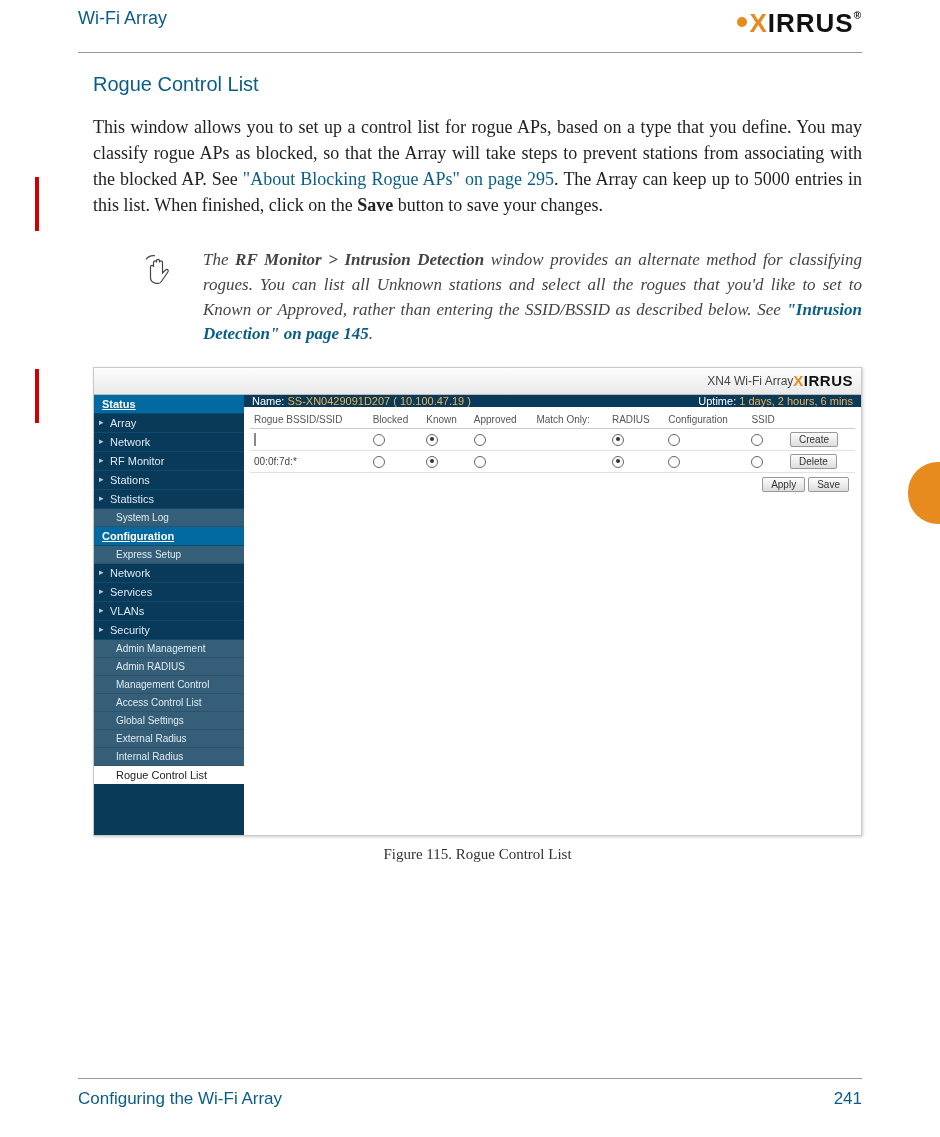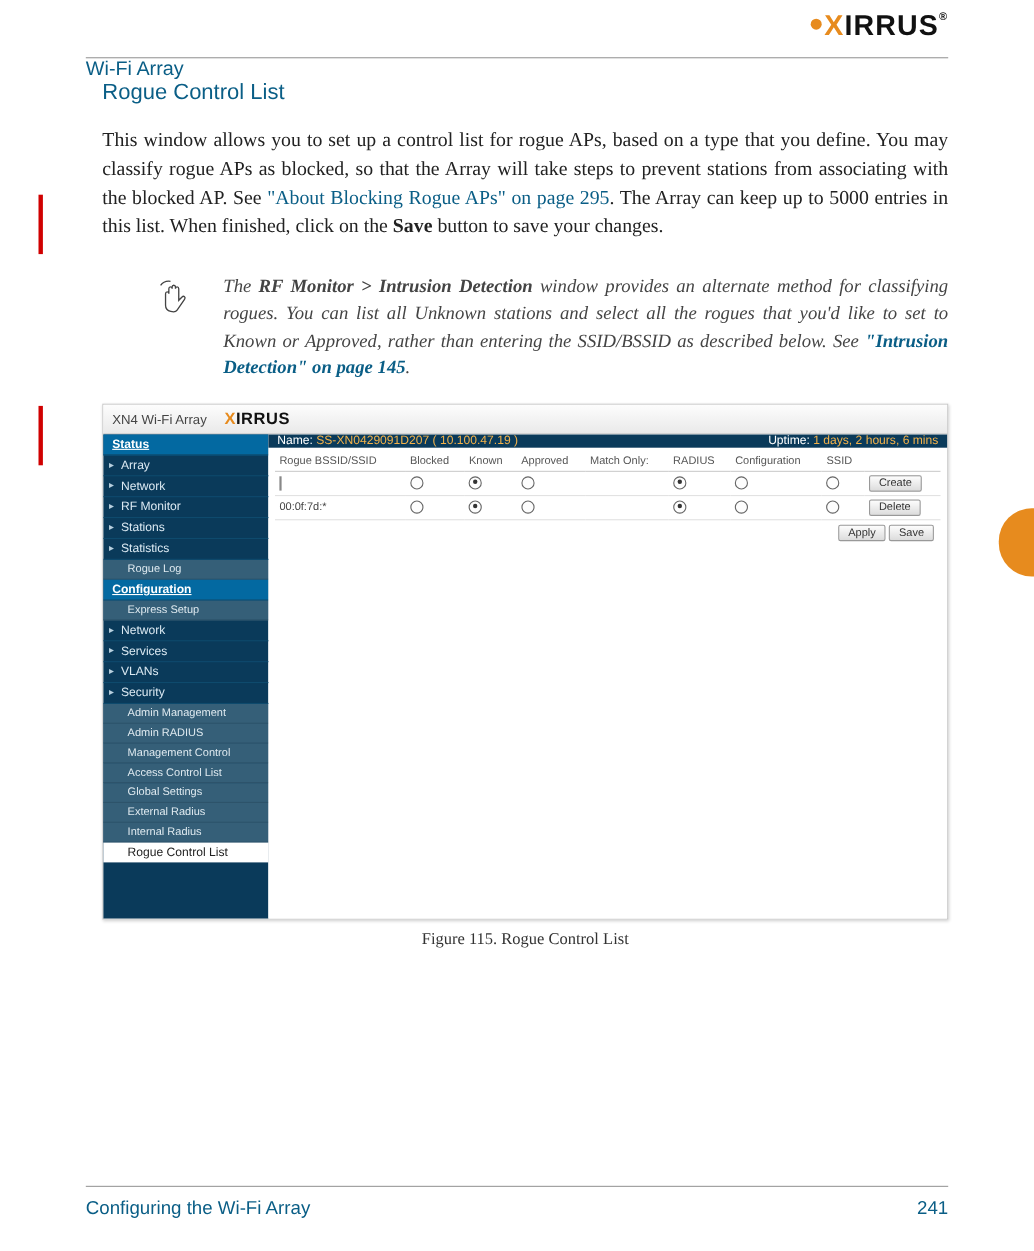--- a/index.html
+++ b/index.html
@@ -23,21 +23,20 @@
     align-items: flex-start;
     padding-top: 8px;
     border-bottom: 1px solid #999;
     height: 44px;
   }
   .header-title {
     color: #0a5e86;
     font-family: Arial, Helvetica, sans-serif;
     font-size: 18px;
     font-weight: 400;
-    margin-top: 44px;
   }
   .logo {
     font-family: Arial, Helvetica, sans-serif;
     font-weight: 900;
     font-size: 26px;
     letter-spacing: 1px;
     color: #111;
     display: flex;
     align-items: center;
   }
@@ -109,26 +108,25 @@
     font-family: Arial, Helvetica, sans-serif;
     font-size: 11px;
     color: #333;
     box-shadow: 1px 1px 3px rgba(0,0,0,.2);
   }
   .shot-titlebar {
     background: linear-gradient(#fdfdfd,#e9e9e9);
     height: 26px;
     display: flex;
     align-items: center;
-    justify-content: flex-start;
+    justify-content: flex-end;
     padding: 0 8px;
     border-bottom: 1px solid #bbb;
     font-size: 12px;
     color: #444;
-    gap: 16px;
   }
   .shot-logo {
     font-weight: 700;
     font-size: 15px;
     letter-spacing: .5px;
     color: #111;
   }
   .shot-logo .x { color: #e78b1e; }
   .shot-body { display: flex; min-height: 440px; }
   .shot-nav {
@@ -287,21 +285,21 @@
         <span class="shot-logo"><span class="x">X</span>IRRUS</span>
       </div>
       <div class="shot-body">
         <div class="shot-nav">
           <div class="nav-head">Status</div>
           <div class="nav-item exp">Array</div>
           <div class="nav-item exp">Network</div>
           <div class="nav-item exp">RF Monitor</div>
           <div class="nav-item exp">Stations</div>
           <div class="nav-item exp">Statistics</div>
-          <div class="nav-sub">Rogue Log</div>
+          <div class="nav-sub">System Log</div>
           <div class="nav-head">Configuration</div>
           <div class="nav-sub">Express Setup</div>
           <div class="nav-item exp">Network</div>
           <div class="nav-item exp">Services</div>
           <div class="nav-item exp">VLANs</div>
           <div class="nav-item exp">Security</div>
           <div class="nav-sub">Admin Management</div>
           <div class="nav-sub">Admin RADIUS</div>
           <div class="nav-sub">Management Control</div>
           <div class="nav-sub">Access Control List</div>

